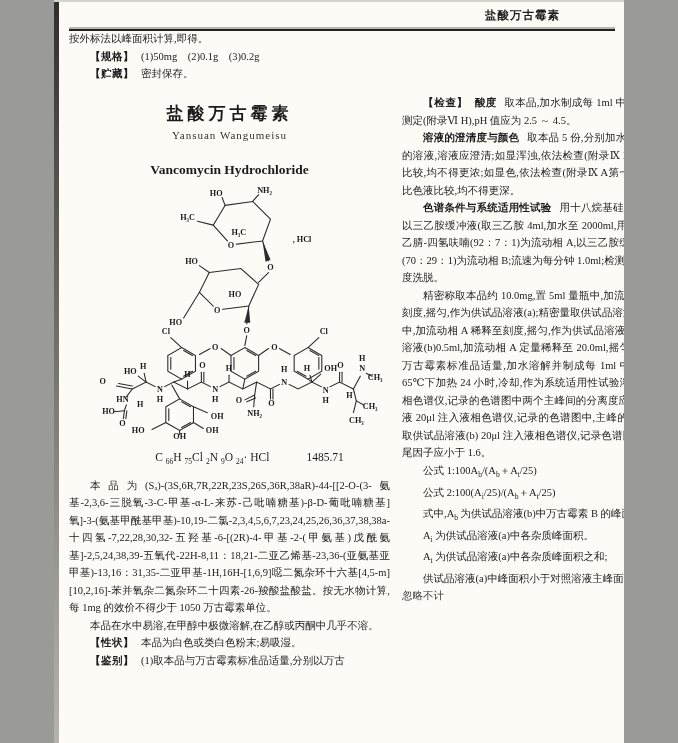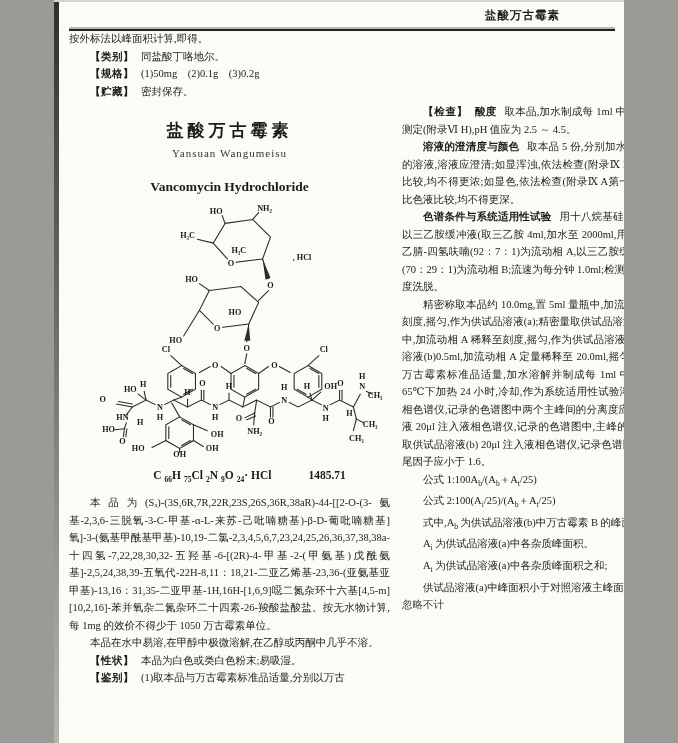--- a/index.html
+++ b/index.html
@@ -36,21 +36,21 @@
   }
   .pinyin { text-align:center; font-size:11px; letter-spacing:1px; color:#33322f; margin-bottom:16px; }
   .en-title { text-align:center; font-size:13.5px; font-weight:700; margin-bottom:4px; }
   .structure { display:block; margin:2px auto 0; }
   .atom {
     font-size:8.3px; font-weight:600; fill:#191919;
     font-family:"Liberation Serif","DejaVu Serif",serif;
   }
   .mf-row {
     display:flex; justify-content:center; gap:34px; align-items:baseline;
-    font-size:11.5px; margin:5px 0 6px 40px;font-weight:bold;
+    font-size:11.5px; margin:5px 0 6px 40px;
   }
   .mf span { margin-right:3px; }
   .mf sub, .f sub { font-size:7.5px; }
   .f { text-indent:2em; text-align:left !important; }
   .clip-line { color:#3a3a38; }
 </style>
 </head>
 <body>
 
 <div class="page">
@@ -59,21 +59,20 @@
 
   <div class="running-head">
     <span>盐酸万古霉素</span>
   </div>
   <div class="head-rule"></div>
 
   <div class="cols">
 
     <div class="col">
       <p class="noindent"><span>按外标法以峰面积计算,即得。</span></p>
-      <p><span class="lbl">【类别】</span><span>同盐酸丁咯地尔。</span></p>
       <p><span class="lbl">【规格】</span><span>(1)50mg　(2)0.1g　(3)0.2g</span></p>
       <p><span class="lbl">【贮藏】</span><span>密封保存。</span></p>
 
       <div class="cn-title">盐酸万古霉素</div>
       <div class="pinyin">Yansuan Wangumeisu</div>
       <div class="en-title">Vancomycin Hydrochloride</div>
 
       <svg class="structure" viewBox="0 0 310 258" width="306" height="262">
         <g stroke="#2c2c2c" stroke-width="1.1" fill="none" stroke-linecap="round">
           <polygon points="150,20 178,16 196,34 188,56 156,60 138,40"></polygon>

